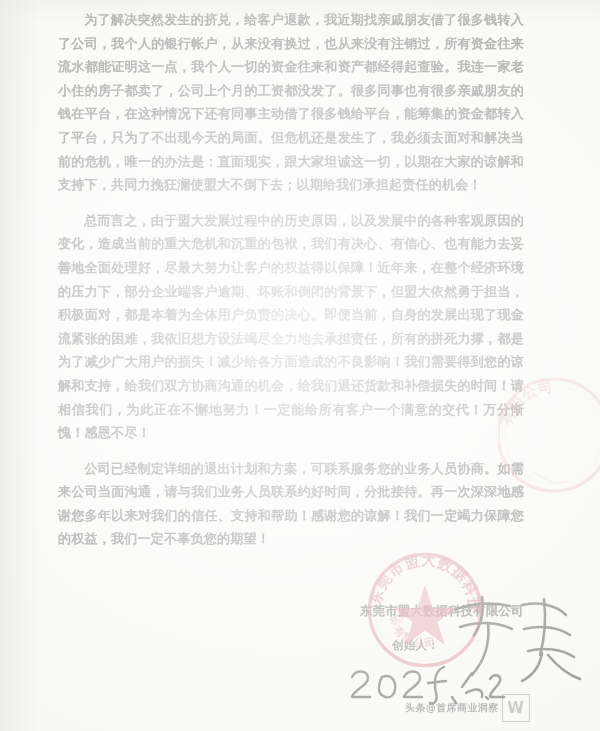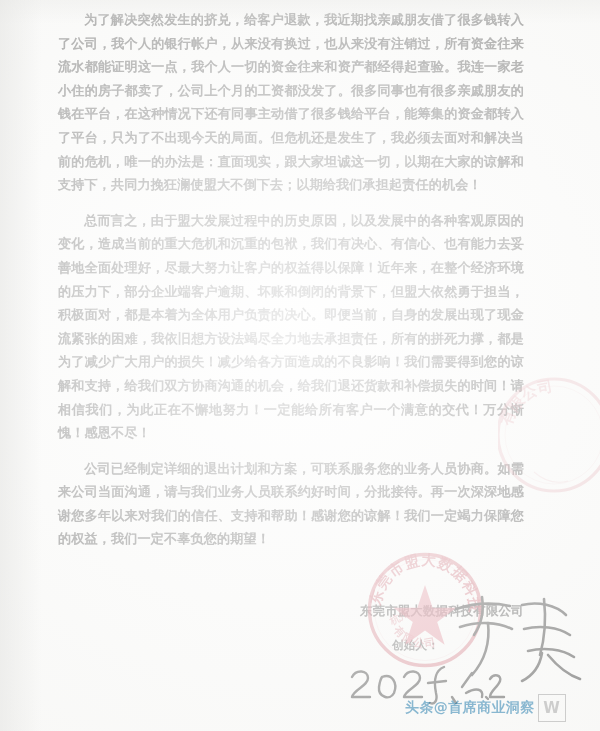--- a/index.html
+++ b/index.html
@@ -143,22 +143,22 @@
     position: absolute;
     left: 405px;
     top: 694px;
     z-index: 7;
     display: flex;
     align-items: center;
     gap: 3px;
     opacity: 0.45;
   }
   #watermark-text {
-    font-size: 14px;
-    color: #0369a1;
+    font-size: 10px;
+    color: #737373;
     font-weight: 700;
     letter-spacing: 0.4px;
     white-space: nowrap;
   }
   #watermark-logo {
     width: 26px;
     height: 26px;
     border: 1.6px solid #9a9a9a;
     color: #9a9a9a;
     font-size: 15px;

